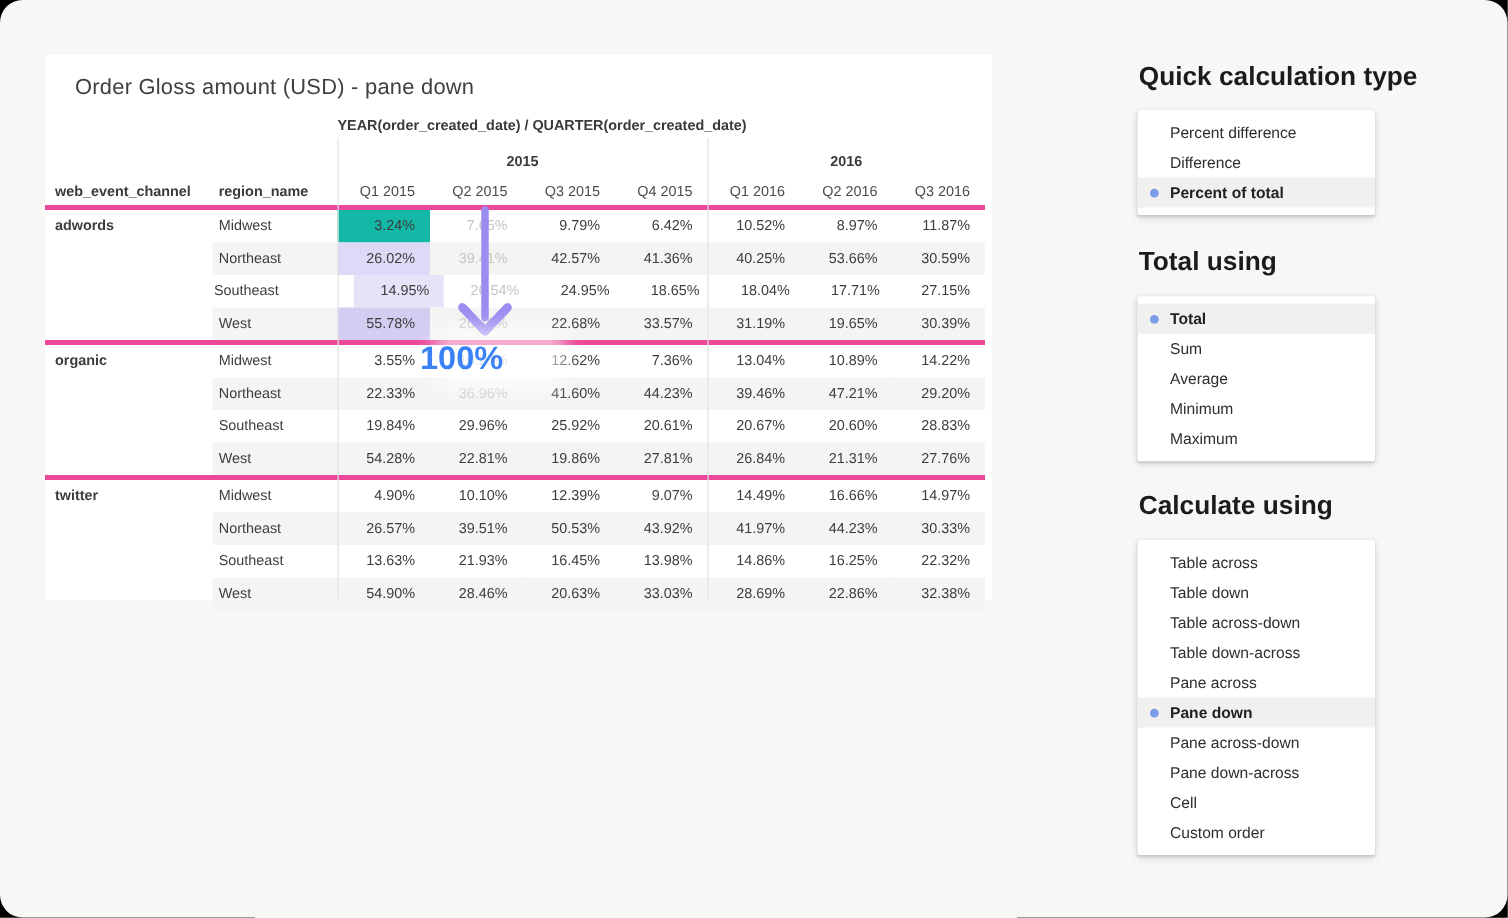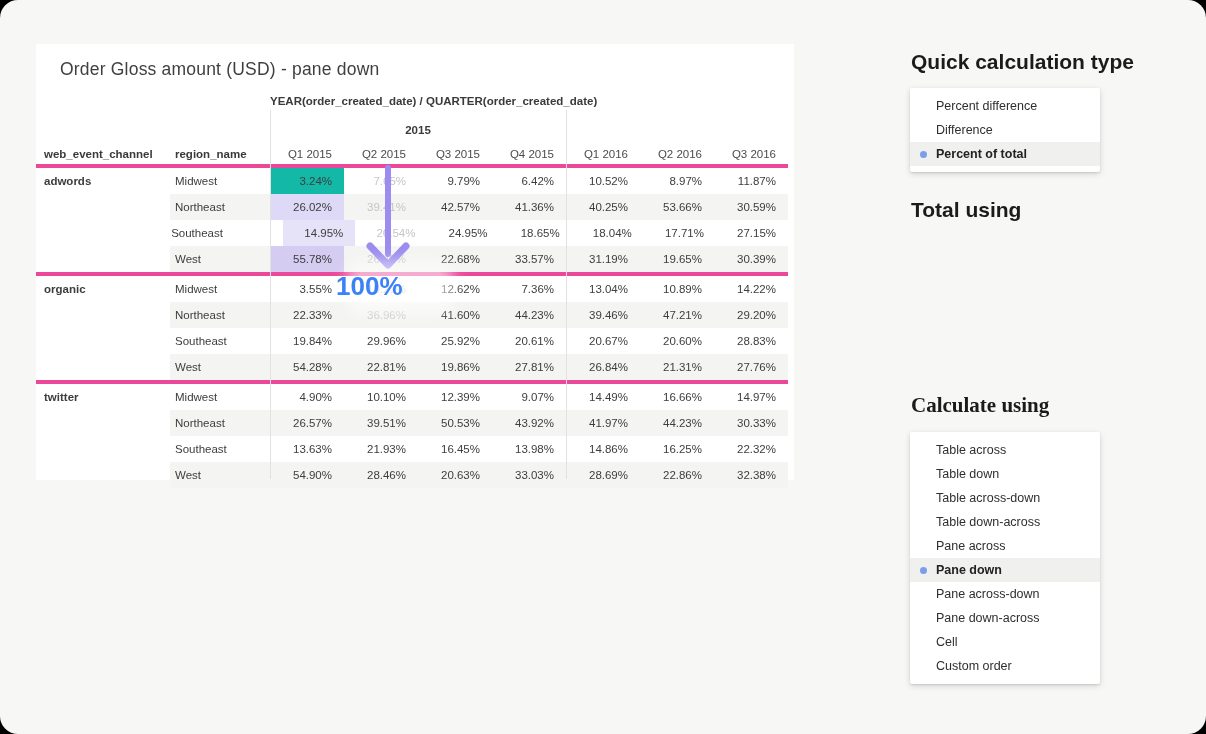--- a/index.html
+++ b/index.html
@@ -33,39 +33,40 @@
 
   
   .ann-svg{position:absolute;left:320px;top:118px;pointer-events:none;}
   .ann-halo{position:absolute;left:320px;top:227px;width:88px;height:34px;border-radius:8px;
             background:rgba(255,255,255,.55);box-shadow:0 0 14px 10px rgba(255,255,255,.55);}
   .ann-label{position:absolute;left:300px;top:227px;width:126px;text-align:left;
              font-size:26px;font-weight:bold;color:#3b82f6;}
 
   
   .panel-title{position:absolute;left:911px;font-size:21px;font-weight:700;color:#1b1b1b;}
-  #pt-0{top:50px;} #pt-1{top:198px;} #pt-2{top:393px;font-family:Liberation Serif, serif;}
+  #pt-0{top:50px;} #pt-1{top:198px;} #pt-2{top:393px;}
   .panel-box{position:absolute;left:910px;width:190px;background:#fff;border-radius:2px;
              box-shadow:0 1px 2px rgba(0,0,0,.10),0 2px 6px rgba(0,0,0,.14);padding:6px 0;}
   #pb-0{top:88px;} #pb-1{top:237px;} #pb-2{top:432px;}
   .opt{position:relative;height:24px;line-height:24px;padding-left:26px;font-size:12.5px;color:#2e2e2e;}
   .opt.selected{background:#f0f0ee;font-weight:bold;color:#222;}
   .opt .dot{position:absolute;left:10px;top:8.5px;width:7px;height:7px;border-radius:50%;background:#7d9de9;}
 </style>
 </head>
 <body>
 
 <div class="screen">
 
   <div class="table-card">
     <div class="card-title">Order Gloss amount (USD) - pane down</div>
     <div class="axis-label">YEAR(order_created_date) / QUARTER(order_created_date)</div>
 
     <div class="year-row" id="year-row">
         <div class="year-cell" style="width: 296px;">2015</div>
+        <div class="year-cell" style="width: 222px;">2016</div>
       </div>
 
     <div class="colhead-row">
       <span class="rowhead-label" id="ch-label">web_event_channel</span>
       <span class="rowhead-label" id="rg-label">region_name</span>
       <div class="qhead-row" id="qhead-row">
           <div class="qcell">Q1 2015</div>
           <div class="qcell">Q2 2015</div>
           <div class="qcell">Q3 2015</div>
           <div class="qcell">Q4 2015</div>
@@ -228,20 +229,27 @@
   </div>
 
   <div class="panel-title" id="pt-0">Quick calculation type</div>
   <div class="panel-box" id="pb-0">
       <div class="opt"><span>Percent difference</span></div>
       <div class="opt"><span>Difference</span></div>
       <div class="opt selected"><span class="dot"></span><span>Percent of total</span></div>
     </div>
 
   <div class="panel-title" id="pt-1">Total using</div>
+  <div class="panel-box" id="pb-1">
+      <div class="opt selected"><span class="dot"></span><span>Total</span></div>
+      <div class="opt"><span>Sum</span></div>
+      <div class="opt"><span>Average</span></div>
+      <div class="opt"><span>Minimum</span></div>
+      <div class="opt"><span>Maximum</span></div>
+    </div>
 
   <div class="panel-title" id="pt-2">Calculate using</div>
   <div class="panel-box" id="pb-2">
       <div class="opt"><span>Table across</span></div>
       <div class="opt"><span>Table down</span></div>
       <div class="opt"><span>Table across-down</span></div>
       <div class="opt"><span>Table down-across</span></div>
       <div class="opt"><span>Pane across</span></div>
       <div class="opt selected"><span class="dot"></span><span>Pane down</span></div>
       <div class="opt"><span>Pane across-down</span></div>

